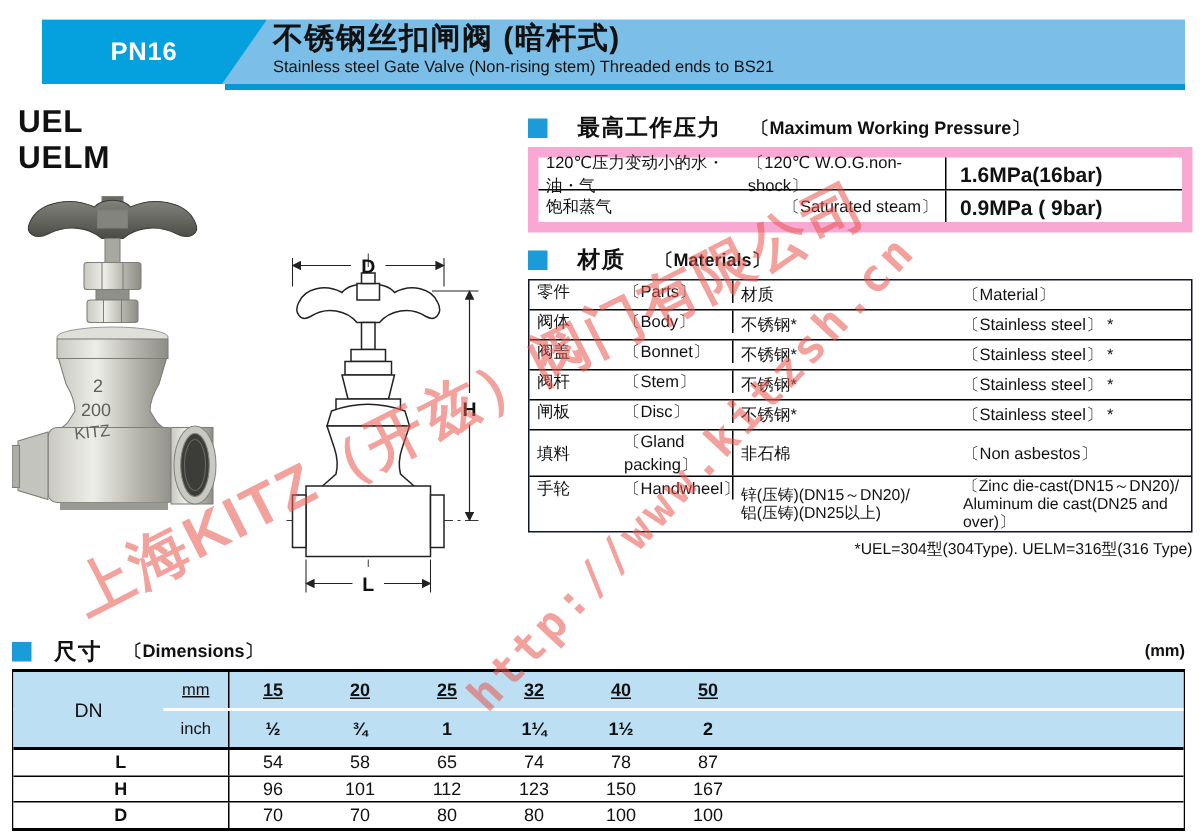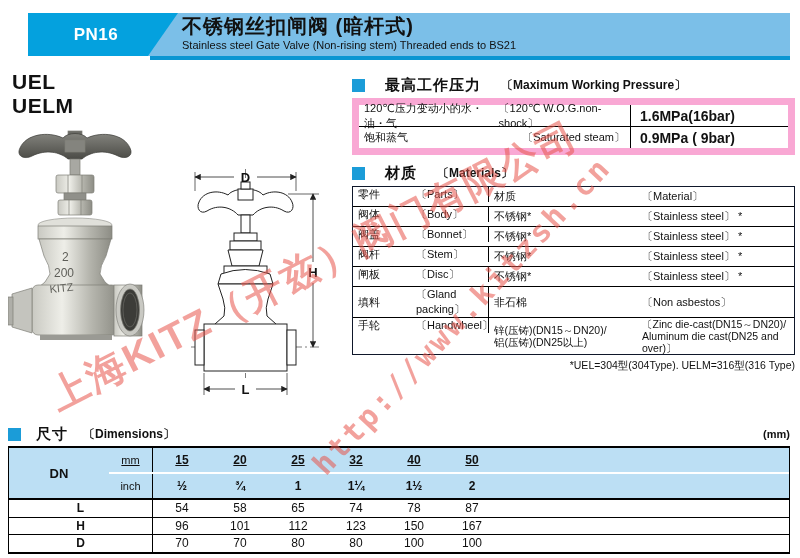--- a/index.html
+++ b/index.html
@@ -55,21 +55,21 @@
   .dimtbl{position:absolute;left:8px;top:446px;width:782px;box-sizing:border-box;
           border:1px solid #000;border-top:2.5px solid #000;border-bottom:2.5px solid #000;}
   .dimhdr{position:relative;background:#bcdff4;border-bottom:2px solid #000;}
   .dh-row{display:flex;height:24px;align-items:center;}
   .dh-row.first{border-bottom:2px solid #fff;box-sizing:content-box;text-decoration:underline;}
   .dh-spacer{width:100px;flex:none;height:100%;}
   .dh-unit{width:44px;flex:none;text-align:center;font-size:11px;border-right:1.5px solid #000;height:100%;
            display:flex;align-items:center;justify-content:center;box-sizing:border-box;}
   .dh-val{width:58px;flex:none;text-align:center;font-size:12px;font-weight:bold;}
   .dn-cell{position:absolute;left:0;top:0;width:100px;height:100%;background:#bcdff4;
-           display:flex;align-items:center;justify-content:center;font-size:13px;font-weight:bold;}
+           display:flex;align-items:center;justify-content:center;font-size:13px;font-weight:normal;}
   .dr{display:flex;height:16.5px;align-items:center;background:#fff;}
   .dr + .dr{border-top:1px solid #000;}
   .dr-label{width:144px;flex:none;text-align:center;font-size:12px;font-weight:bold;
             border-right:1.5px solid #000;height:100%;display:flex;align-items:center;justify-content:center;box-sizing:border-box;}
   .dr-val{width:58px;flex:none;text-align:center;font-size:12px;}
   
   .wm{position:absolute;z-index:50;pointer-events:none;white-space:nowrap;font-weight:bold;}
   .wm1{left:52px;top:372px;font-size:39px;color:rgba(232,84,74,0.55);letter-spacing:2px;
        transform:rotate(-27deg);transform-origin:0 50%;}
   .wm2{left:318px;top:452px;font-size:30px;color:rgba(232,84,74,0.55);letter-spacing:3px;

